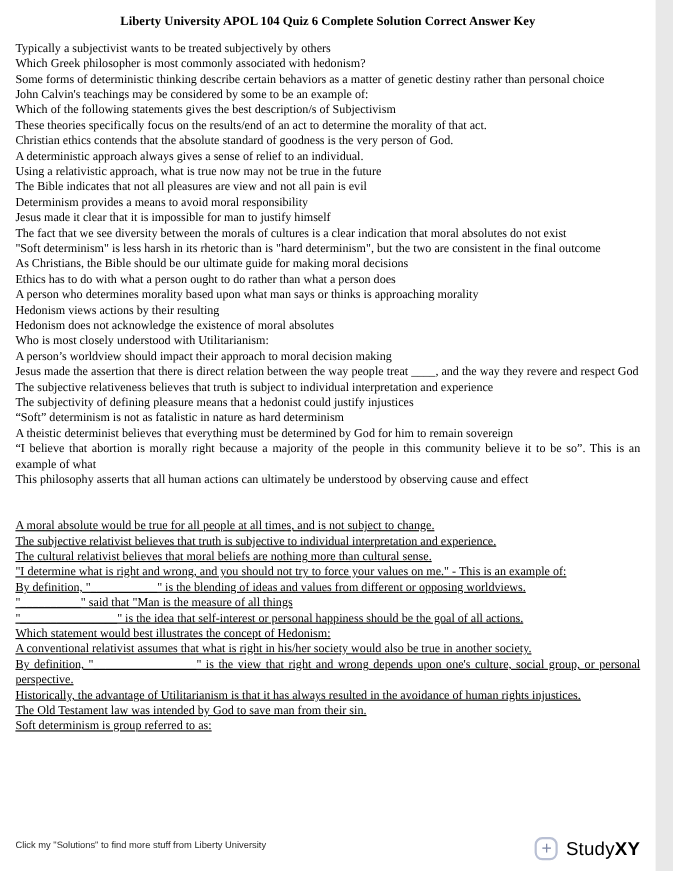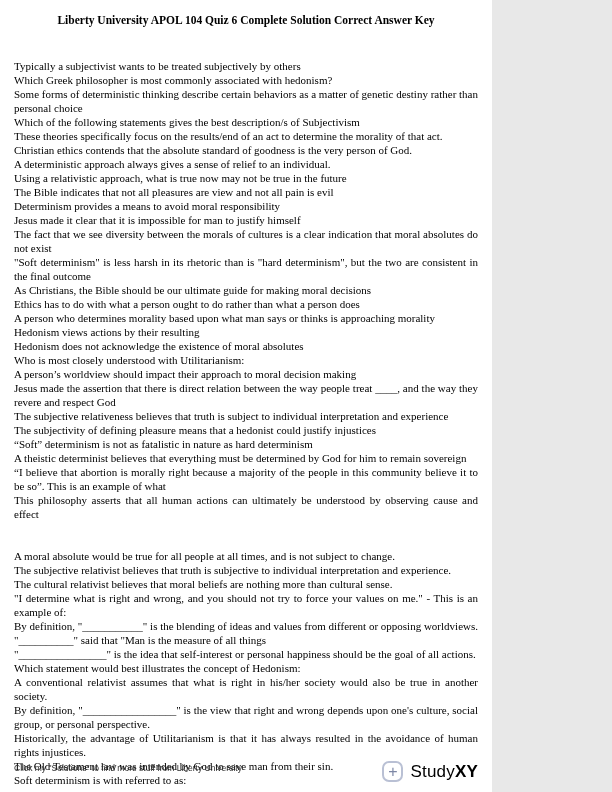--- a/index.html
+++ b/index.html
@@ -3,41 +3,41 @@
 <meta charset="utf-8">
 <style>
   html, body { margin: 0; padding: 0; }
   body {
     width: 612px; height: 792px;
     background: #e8e8e8;
     font-family: "Liberation Serif", serif;
   }
   .page {
     position: relative;
-    width: 492px; height: 792px;
+    width: 596px; height: 792px;
     background: #ffffff;
     overflow: hidden;
     box-sizing: border-box;
   }
   .doc-title {
     padding-top: 14px;
     text-align: center;
     font-size: 11.5px;
     font-weight: bold;
     color: #000000;
   }
   .content {
-    margin: 33px 14px 0 14px;
+    margin: 11px 14px 0 14px;
     font-size: 11px;
     line-height: 14px;
     color: #000000;
     text-align: justify;
   }
   .content p.line { margin: 0; }
-  .section-2 { margin-top: 28px; }
+  .section-2 { margin-top: 28px; text-decoration: underline; }
   .footer {
     position: absolute;
     left: 14px; right: 14px; bottom: 10px;
     display: flex;
     justify-content: space-between;
     align-items: center;
   }
   .footer-note {
     font-family: "Liberation Sans", sans-serif;
     font-size: 8.5px;
@@ -75,20 +75,21 @@
 
 <div class="page">
 
   <div class="doc-title">Liberty University APOL 104 Quiz 6 Complete Solution Correct Answer Key</div>
 
   <div class="content">
     <div class="section-1">
         <p class="line">Typically a subjectivist wants to be treated subjectively by others</p>
         <p class="line">Which Greek philosopher is most commonly associated with hedonism?</p>
         <p class="line">Some forms of deterministic thinking describe certain behaviors as a matter of genetic destiny rather than personal choice</p>
+        <p class="line">John Calvin's teachings may be considered by some to be an example of:</p>
         <p class="line">Which of the following statements gives the best description/s of Subjectivism</p>
         <p class="line">These theories specifically focus on the results/end of an act to determine the morality of that act.</p>
         <p class="line">Christian ethics contends that the absolute standard of goodness is the very person of God.</p>
         <p class="line">A deterministic approach always gives a sense of relief to an individual.</p>
         <p class="line">Using a relativistic approach, what is true now may not be true in the future</p>
         <p class="line">The Bible indicates that not all pleasures are view and not all pain is evil</p>
         <p class="line">Determinism provides a means to avoid moral responsibility</p>
         <p class="line">Jesus made it clear that it is impossible for man to justify himself</p>
         <p class="line">The fact that we see diversity between the morals of cultures is a clear indication that moral absolutes do not exist</p>
         <p class="line">"Soft determinism" is less harsh in its rhetoric than is "hard determinism", but the two are consistent in the final outcome</p>
@@ -113,21 +114,21 @@
         <p class="line">The cultural relativist believes that moral beliefs are nothing more than cultural sense.</p>
         <p class="line">"I determine what is right and wrong, and you should not try to force your values on me." - This is an example of:</p>
         <p class="line">By definition, "___________" is the blending of ideas and values from different or opposing worldviews.</p>
         <p class="line">"__________" said that "Man is the measure of all things</p>
         <p class="line">"________________" is the idea that self-interest or personal happiness should be the goal of all actions.</p>
         <p class="line">Which statement would best illustrates the concept of Hedonism:</p>
         <p class="line">A conventional relativist assumes that what is right in his/her society would also be true in another society.</p>
         <p class="line">By definition, "_________________" is the view that right and wrong depends upon one's culture, social group, or personal perspective.</p>
         <p class="line">Historically, the advantage of Utilitarianism is that it has always resulted in the avoidance of human rights injustices.</p>
         <p class="line">The Old Testament law was intended by God to save man from their sin.</p>
-        <p class="line">Soft determinism is with referred to as:</p>
+        <p class="line">Soft determinism is group referred to as:</p>
       </div>
   </div>
 
   <div class="footer">
     <div class="footer-note">Click my "Solutions" to find more stuff from Liberty University</div>
     <div class="logo">
       <div class="plus-box">
         <span>+</span>
       </div>
       <div class="brand">

